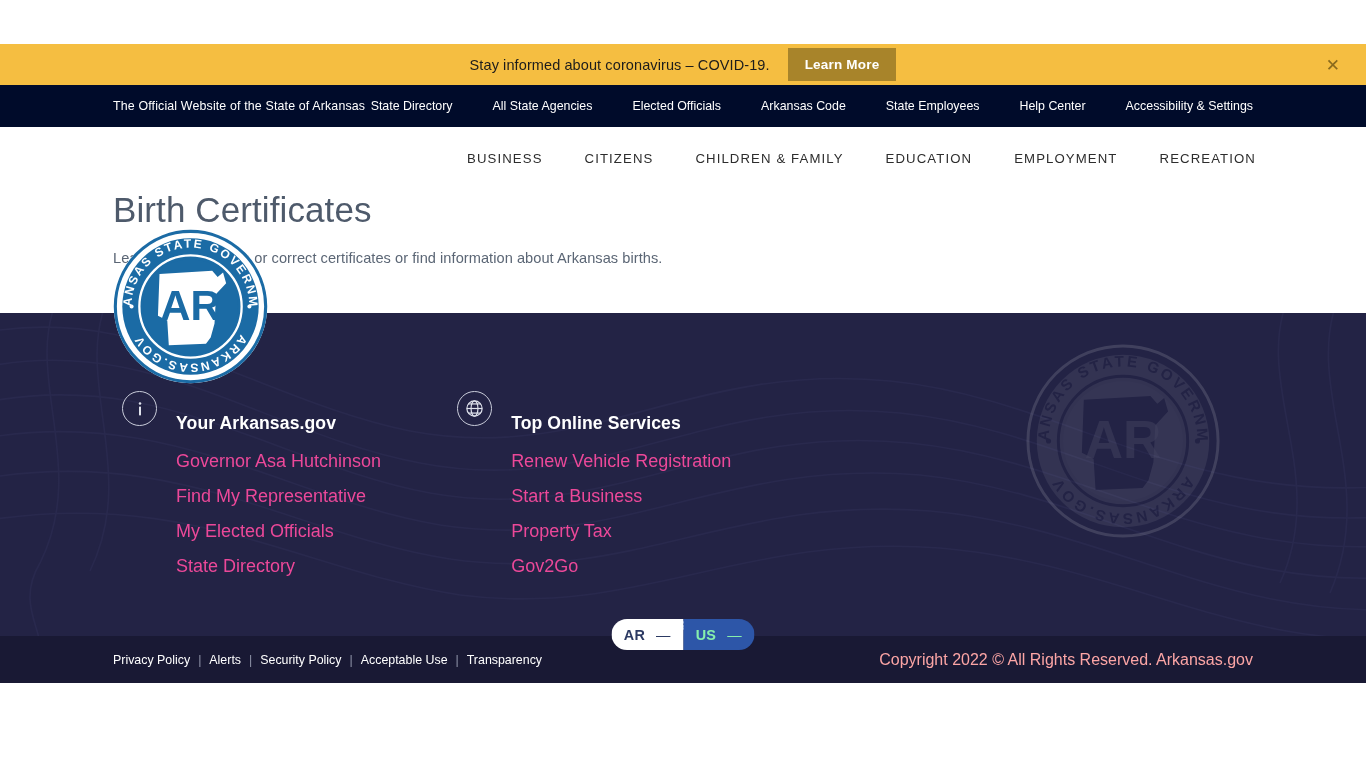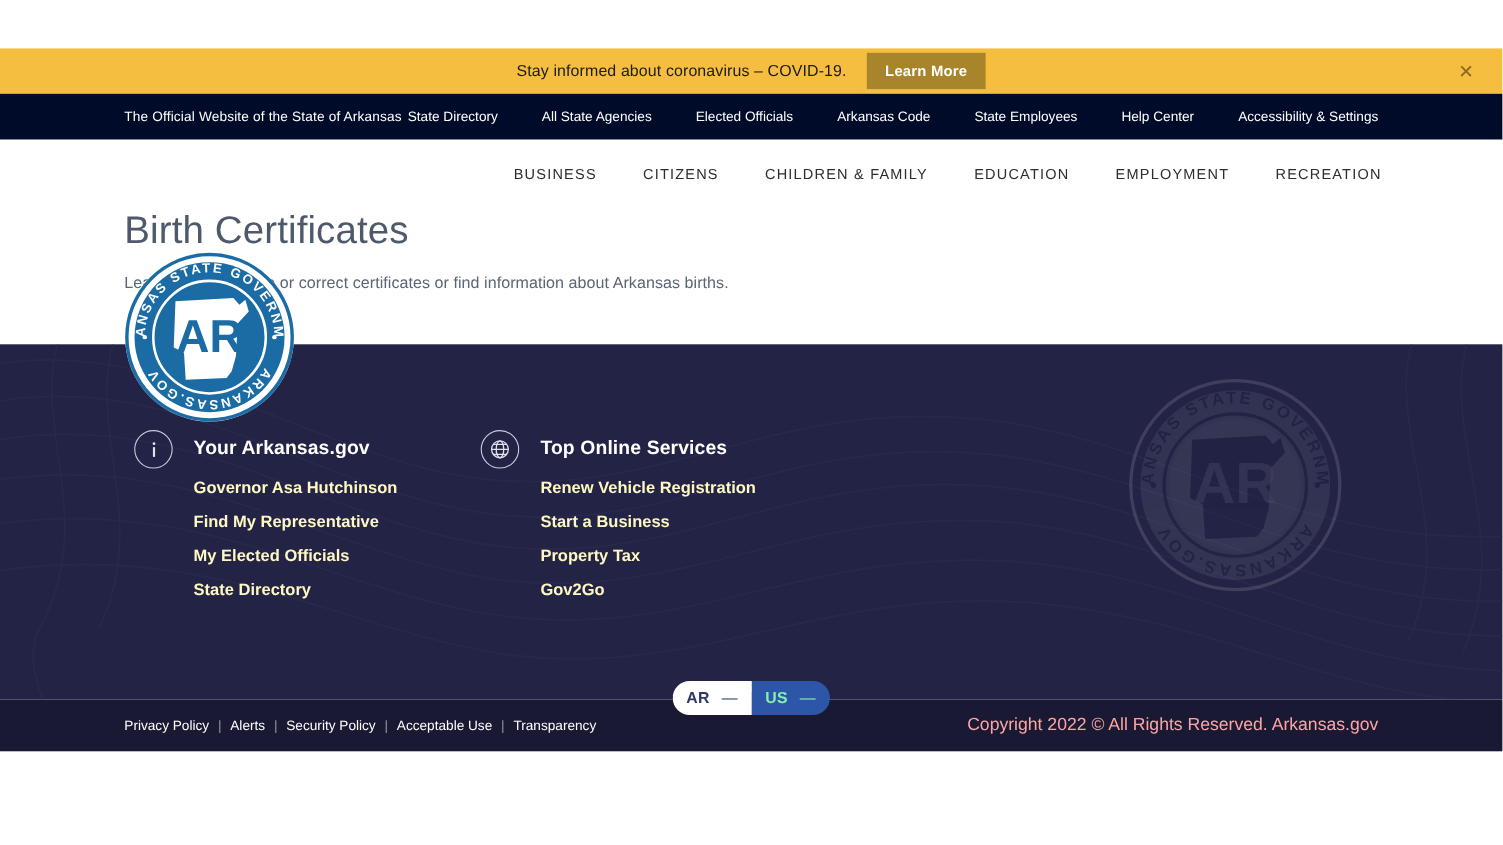--- a/index.html
+++ b/index.html
@@ -168,38 +168,37 @@
     width: 35px;
     height: 35px;
     border: 1.6px solid #c9ccda;
     border-radius: 50%;
     display: flex;
     align-items: center;
     justify-content: center;
     flex: 0 0 auto;
     margin-top: 1px;
   }
-  .fcol-body { margin-left: 19px; }
+  .fcol-body { margin-left: 19px; margin-top: 16px; }
   .fcol-title {
     color: #ffffff;
     font-size: 17.6px;
     font-weight: bold;
     letter-spacing: 0.1px;
     line-height: 34px;
   }
   .fcol-links { margin-top: 11px; }
   .fcol-links a {
     display: block;
-    color: #fef9c3;
-    font-size: 15px;
+    color: #ec4899;
+    font-size: 18px;
     text-decoration: none;
     margin-bottom: 14px;
     cursor: pointer;
     white-space: nowrap;
-    font-weight: bold;
   }
 
   .flag-status {
     position: absolute;
     left: 0;
     right: 0;
     bottom: 2px;
     text-align: center;
     z-index: 3;
   }

